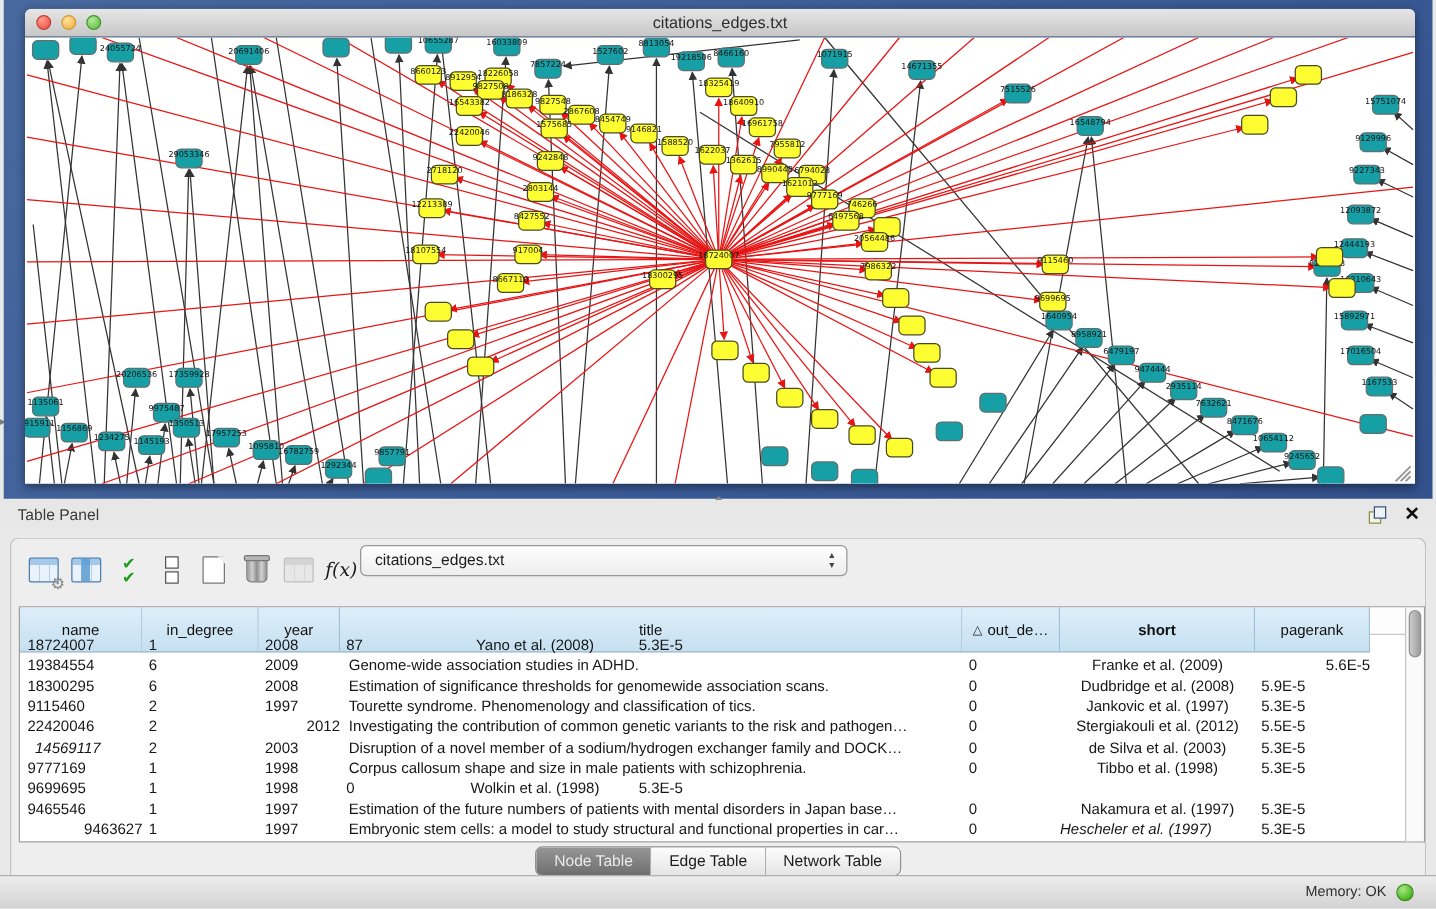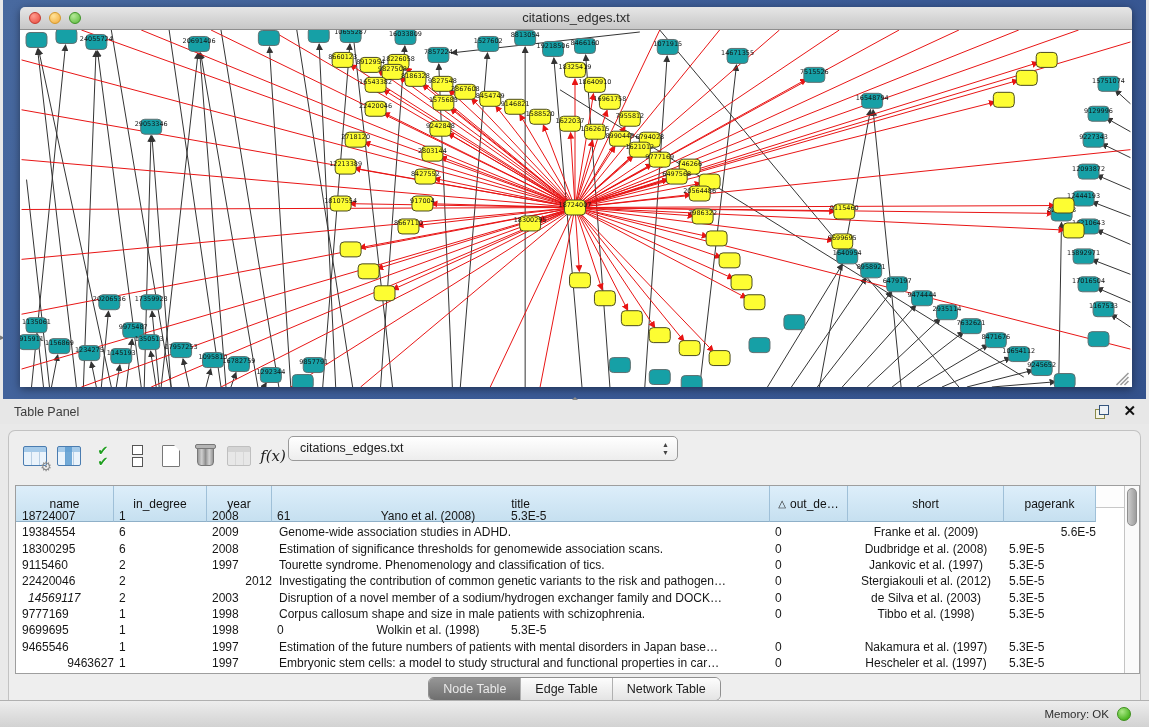--- a/index.html
+++ b/index.html
@@ -807,34 +807,34 @@
             <div class="hcell" style="width: 65px;">
               <span>year</span>
             </div>
             <div class="hcell" style="width: 498px;">
               <span>title</span>
             </div>
             <div class="hcell" style="width: 78px;">
               <span class="sort">△</span>
               <span>out_de…</span>
             </div>
-            <div class="hcell" style="width: 156px;">
+            <div class="hcell" style="width: 156px; font-weight: bold;">
               <span>short</span>
             </div>
             <div class="hcell" style="width: 92px;">
               <span>pagerank</span>
             </div>
             <div class="hfill"></div>
           </div>
         <div class="tbody" id="tbody">
             <div class="trow">
               <div class="tcell" style="width: 98px; text-align: left; padding-left: 6px;">18724007</div>
               <div class="tcell" style="width: 93px; text-align: left; padding-left: 5px;">1</div>
               <div class="tcell" style="width: 65px; text-align: left; padding-left: 5px;">2008</div>
-              <div class="tcell" style="width: 78px; text-align: left; padding-left: 5px;">61</div>
+              <div class="tcell" style="width: 78px; text-align: left; padding-left: 5px;">87</div>
               <div class="tcell" style="width: 156px; text-align: center;">Yano et al. (2008)</div>
               <div class="tcell" style="width: 92px; text-align: left; padding-left: 5px;">5.3E-5</div>
             </div>
             <div class="trow">
               <div class="tcell" style="width: 98px; text-align: left; padding-left: 6px;">19384554</div>
               <div class="tcell" style="width: 93px; text-align: left; padding-left: 5px;">6</div>
               <div class="tcell" style="width: 65px; text-align: left; padding-left: 5px;">2009</div>
               <div class="tcell" style="width: 498px; text-align: left; padding-left: 7px;">Genome-wide association studies in ADHD.</div>
               <div class="tcell" style="width: 78px; text-align: left; padding-left: 5px;">0</div>
               <div class="tcell" style="width: 156px; text-align: center;">Franke et al. (2009)</div>
@@ -901,21 +901,21 @@
               <div class="tcell" style="width: 78px; text-align: left; padding-left: 5px;">0</div>
               <div class="tcell" style="width: 156px; text-align: center;">Nakamura et al. (1997)</div>
               <div class="tcell" style="width: 92px; text-align: left; padding-left: 5px;">5.3E-5</div>
             </div>
             <div class="trow">
               <div class="tcell" style="width: 98px; text-align: right; padding-left: 6px;">9463627</div>
               <div class="tcell" style="width: 93px; text-align: left; padding-left: 5px;">1</div>
               <div class="tcell" style="width: 65px; text-align: left; padding-left: 5px;">1997</div>
               <div class="tcell" style="width: 498px; text-align: left; padding-left: 7px;">Embryonic stem cells: a model to study structural and functional properties in car…</div>
               <div class="tcell" style="width: 78px; text-align: left; padding-left: 5px;">0</div>
-              <div class="tcell" style="width: 156px; text-align: center;">Hescheler et al. (1997)</div>
+              <div class="tcell" style="width: 156px;  font-style: italic;">Hescheler et al. (1997)</div>
               <div class="tcell" style="width: 92px; text-align: left; padding-left: 5px;">5.3E-5</div>
             </div>
           </div>
         <div class="vscroll">
           <div class="vthumb"></div>
         </div>
       </div>
 
       <div class="tabbar">
         <div class="seg-wrap" id="segwrap">

